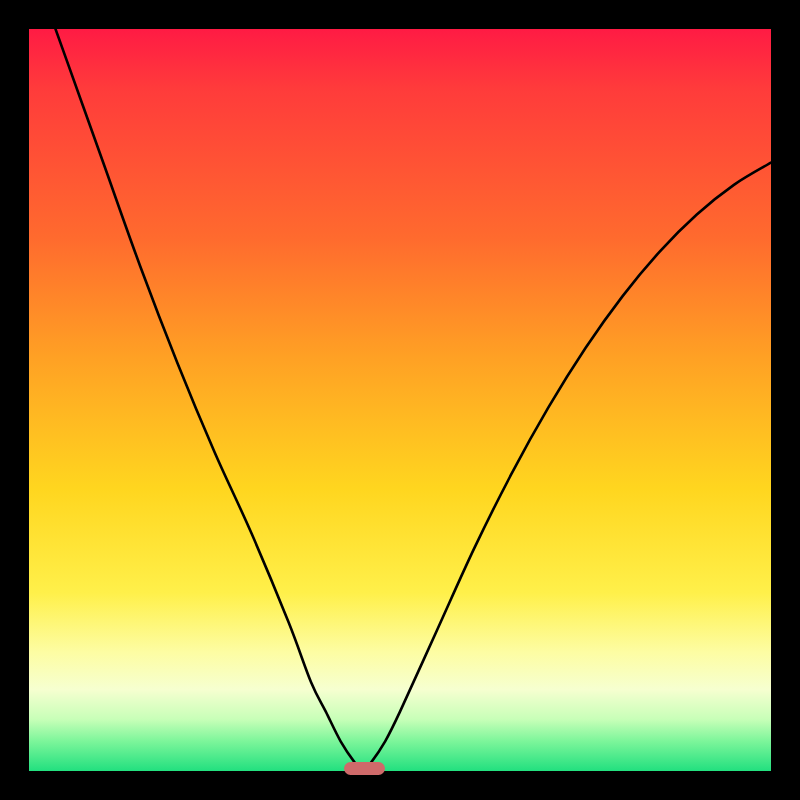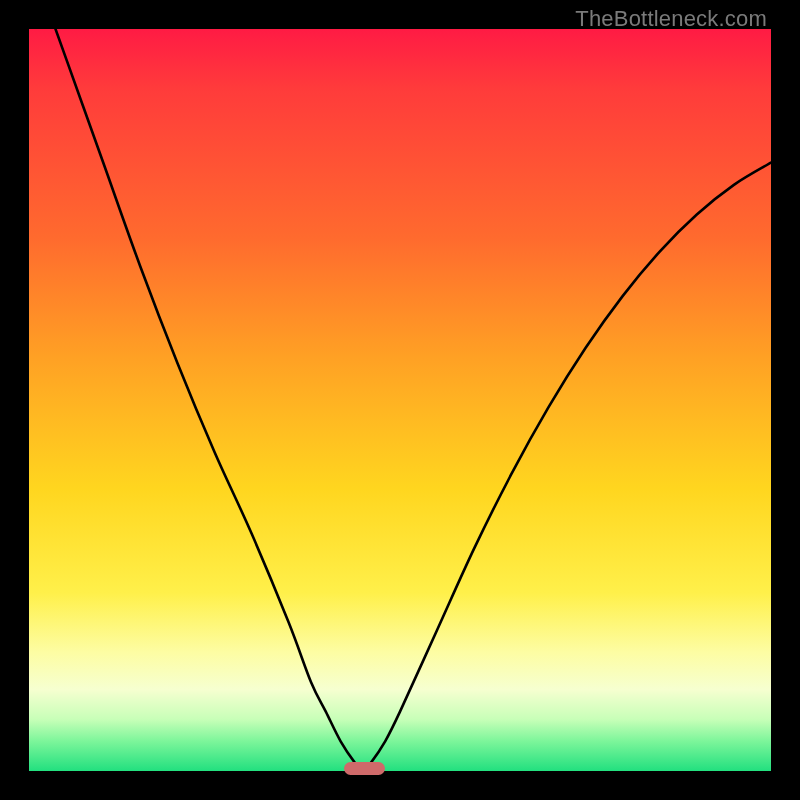--- a/index.html
+++ b/index.html
@@ -69,14 +69,13 @@
 
 <div class="frame">
   <div class="plot"></div>
 
   <svg class="curve-svg" viewBox="0 0 742 742" preserveAspectRatio="none">
     <path fill="none" stroke="#000" stroke-width="2.6" stroke-linecap="round" d="M 0 -74.20000000000005 C 6.183333333333334 -56.8866666666667, 24.733333333333334 -4.946666666666623, 37.1 29.680000000000064 C 49.46666666666667 64.30666666666676, 61.833333333333336 98.93333333333342, 74.2 133.56000000000006 C 86.56666666666666 168.1866666666667, 98.93333333333334 204.04999999999995, 111.3 237.43999999999994 C 123.66666666666666 270.8299999999999, 136.03333333333333 302.9833333333333, 148.4 333.9 C 160.76666666666668 364.81666666666666, 173.13333333333333 394.49666666666667, 185.5 422.94 C 197.86666666666667 451.3833333333333, 210.23333333333332 476.1166666666667, 222.6 504.56 C 234.96666666666667 533.0033333333333, 249.80666666666667 568.8666666666667, 259.7 593.6 C 269.5933333333333 618.3333333333334, 275.77666666666664 638.12, 281.96 652.96 C 288.1433333333333 667.8000000000001, 291.85333333333335 672.7466666666667, 296.8 682.64 C 301.74666666666667 692.5333333333333, 306.6933333333333 703.6633333333334, 311.64 712.32 C 316.58666666666664 720.9766666666667, 322.77 729.6333333333334, 326.48 734.58 C 330.19000000000005 739.5266666666666, 331.42666666666673 742, 333.90000000000003 742 C 336.37333333333333 742, 337.61 739.5266666666666, 341.32 734.58 C 345.03 729.6333333333334, 351.2133333333333 720.9766666666667, 356.15999999999997 712.32 C 361.1066666666666 703.6633333333334, 362.3433333333333 701.19, 371 682.64 C 379.6566666666667 664.0899999999999, 395.73333333333335 628.2266666666667, 408.1 601.02 C 420.4666666666667 573.8133333333333, 432.8333333333333 545.37, 445.2 519.4 C 457.56666666666666 493.42999999999995, 469.93333333333334 468.69666666666666, 482.3 445.2 C 494.6666666666667 421.7033333333333, 507.0333333333333 399.4433333333333, 519.4 378.42 C 531.7666666666667 357.3966666666667, 544.1333333333333 337.61000000000007, 556.5 319.06000000000006 C 568.8666666666667 300.51000000000005, 581.2333333333333 283.19666666666666, 593.6 267.12 C 605.9666666666667 251.04333333333332, 618.3333333333333 236.20333333333335, 630.6999999999999 222.60000000000002 C 643.0666666666666 208.9966666666667, 655.4333333333334 196.63000000000002, 667.8000000000001 185.5 C 680.1666666666667 174.36999999999998, 692.5333333333333 164.4766666666666, 704.9 155.81999999999994 C 717.2666666666667 147.16333333333327, 735.8166666666666 137.27000000000004, 742 133.56000000000006" id="curve-path"></path>
   </svg>
 
   <div class="marker" id="minimum-marker" style="left: 344.35px; width: 40.81px; top: 762px;"></div>
 
-  <div class="watermark">TheBottleneck.com</div>
 </div>
 
 </body></html>

